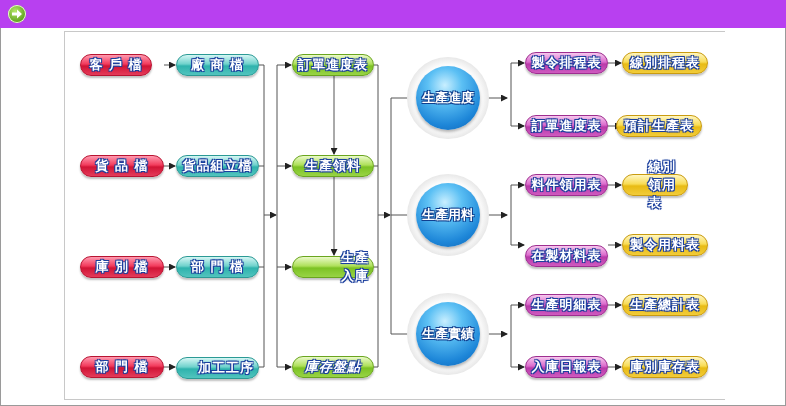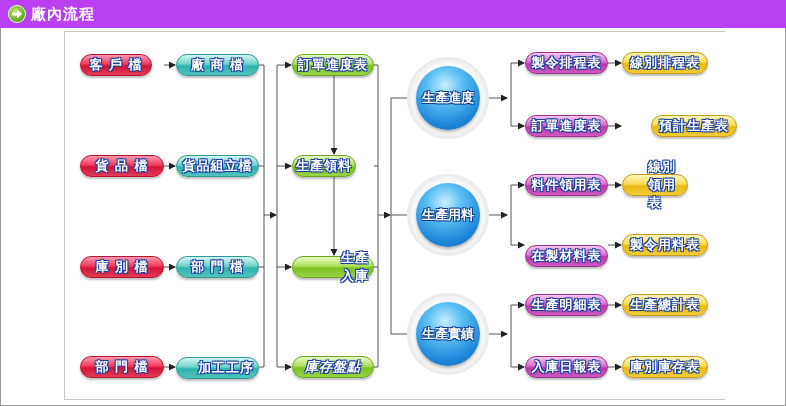--- a/index.html
+++ b/index.html
@@ -41,21 +41,20 @@
 <body>
 
 <div class="frame"></div>
 
 <div class="titlebar">
   <span class="title-icon">
     <svg width="12" height="12" viewBox="0 0 12 12">
         <path d="M1 4.5h5V1.5L11 6 6 10.5V7.5H1z" fill="#fff"></path>
       </svg>
   </span>
-  <span class="title-text">廠內流程</span>
 </div>
 
 <div class="panel"></div>
 
 <svg class="lines" width="786" height="406">
   <defs>
     <marker id="ah" markerWidth="7" markerHeight="7" refX="6" refY="3.5" orient="auto" markerUnits="userSpaceOnUse">
       <path d="M0,0 L7,3.5 L0,7 z" fill="#222"></path>
     </marker>
   </defs>
@@ -116,21 +115,21 @@
 <div class="pill red" style="left:80px;top:155px;width:84px;">貨 品 檔</div>
 <div class="pill red" style="left:80px;top:256px;width:84px;">庫 別 檔</div>
 <div class="pill red" style="left:80px;top:356px;width:84px;">部 門 檔</div>
 
 <div class="pill teal" style="left:176px;top:54px;width:83px;">廠 商 檔</div>
 <div class="pill teal" style="left:176px;top:155px;width:83px;">貨品組立檔</div>
 <div class="pill teal" style="left:176px;top:256px;width:83px;">部 門 檔</div>
 <div class="pill teal" style="left:176px;top:357px;width:83px;padding-left:17px;">加工工序</div>
 
 <div class="pill green" style="left:292px;top:54px;width:82px;">訂單進度表</div>
-<div class="pill green" style="left:292px;top:155px;width:64px;font-family:Liberation Mono, monospace;">生產領料</div>
+<div class="pill green" style="left:292px;top:155px;width:82px;font-family:Liberation Mono, monospace;">生產領料</div>
 <div class="pill green" style="left:292px;top:256px;width:82px;padding-left:48px;">生產入庫</div>
 <div class="pill green" style="left:292px;top:356px;width:82px;font-style:italic;">庫存盤點</div>
 
 <div class="hub" style="left:407px;top:57px;">
   <div class="ball">生產進度</div>
 </div>
 <div class="hub" style="left:407px;top:174px;">
   <div class="ball">生產用料</div>
 </div>
 <div class="hub" style="left:407px;top:293px;">
@@ -138,17 +137,17 @@
 </div>
 
 <div class="pill purple" style="left:525px;top:52px;width:83px;">製令排程表</div>
 <div class="pill purple" style="left:525px;top:115px;width:83px;">訂單進度表</div>
 <div class="pill purple" style="left:525px;top:174px;width:83px;">料件領用表</div>
 <div class="pill purple" style="left:525px;top:234px;width:83px;margin-top:11px;">在製材料表</div>
 <div class="pill purple" style="left:525px;top:294px;width:83px;">生產明細表</div>
 <div class="pill purple" style="left:525px;top:356px;width:83px;">入庫日報表</div>
 
 <div class="pill yellow" style="left:622px;top:52px;width:86px;">線別排程表</div>
-<div class="pill yellow" style="left:651px;top:115px;width:86px;">預計生產表</div>
+<div class="pill yellow" style="left:616px;top:115px;width:86px;">預計生產表</div>
 <div class="pill yellow" style="left:622px;top:174px;width:66px;padding-left:25px;">線別領用表</div>
 <div class="pill yellow" style="left:622px;top:234px;width:86px;">製令用料表</div>
 <div class="pill yellow" style="left:622px;top:294px;width:86px;">生產總計表</div>
 <div class="pill yellow" style="left:622px;top:356px;width:86px;">庫別庫存表</div>
 
 </body></html>

